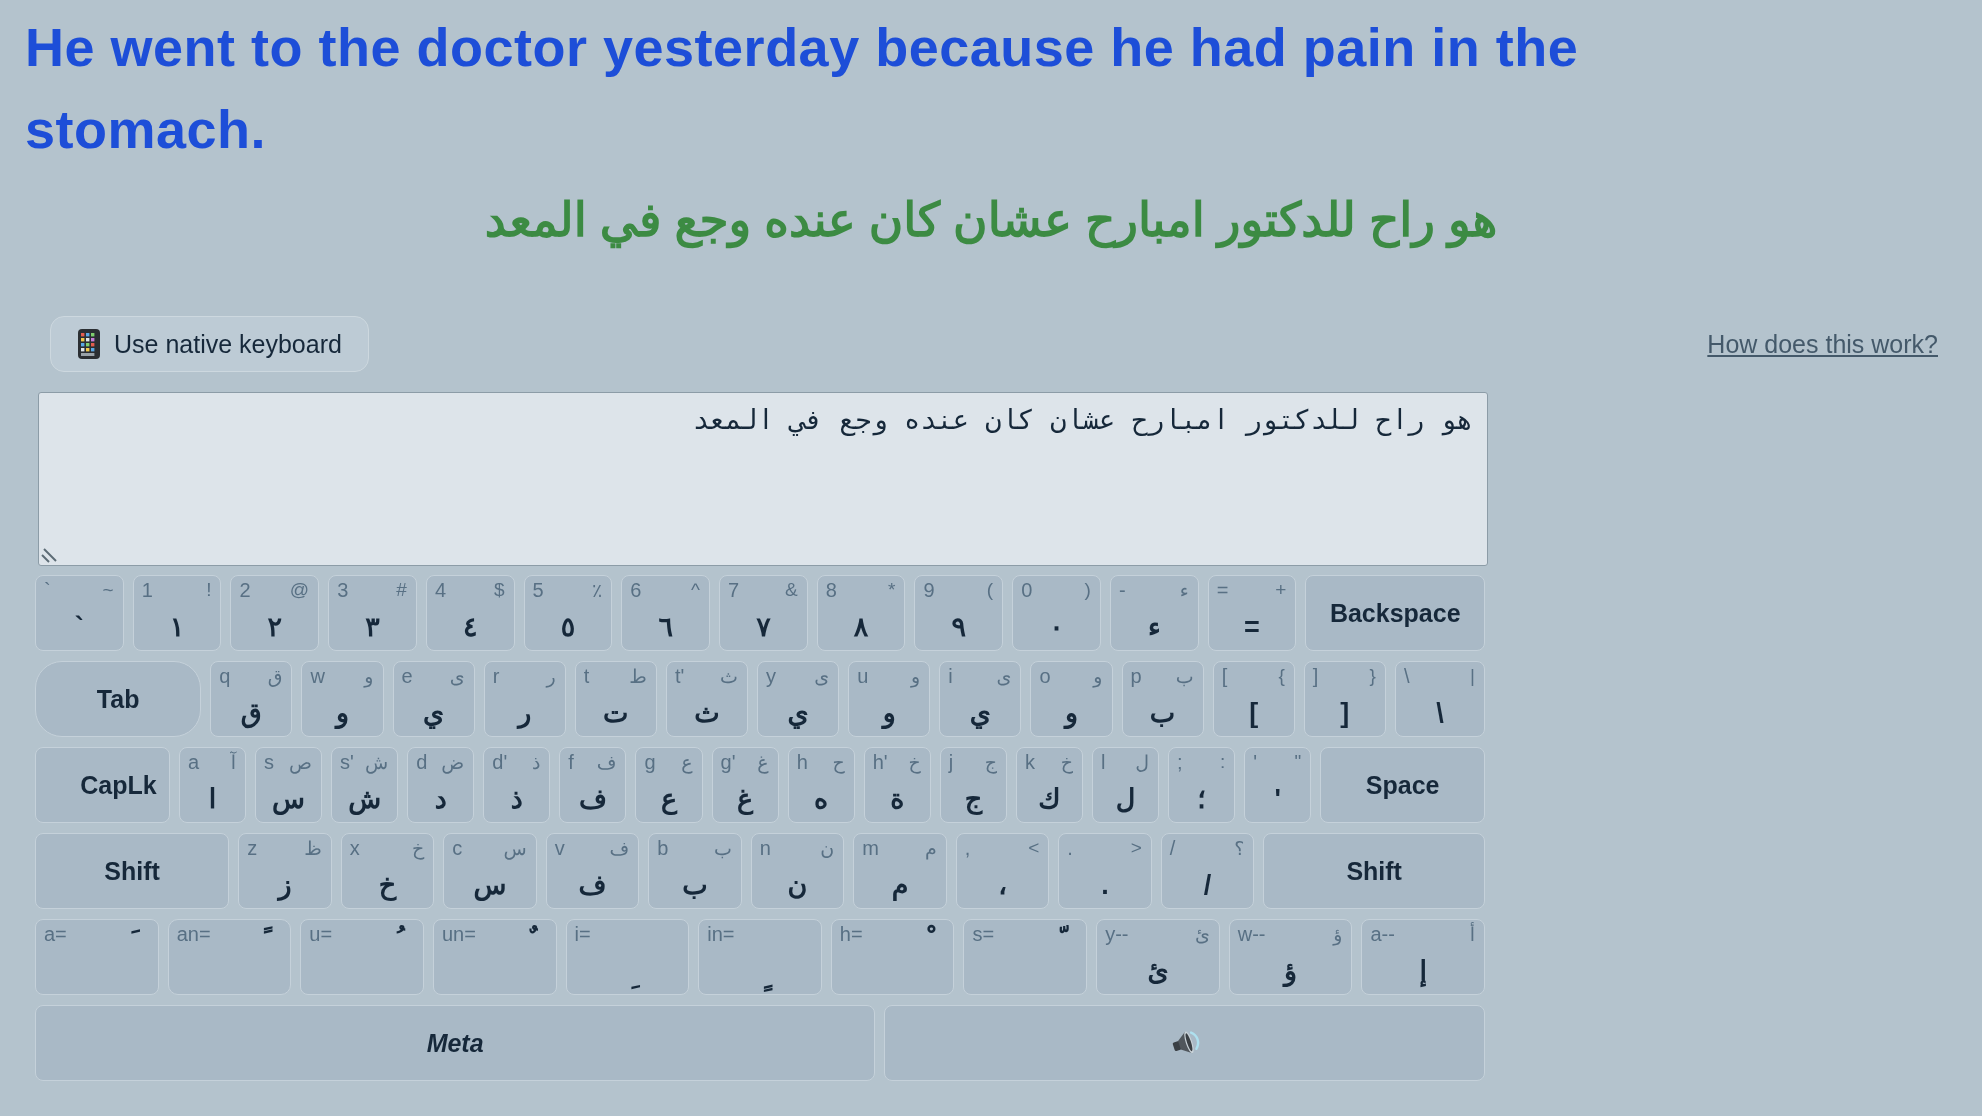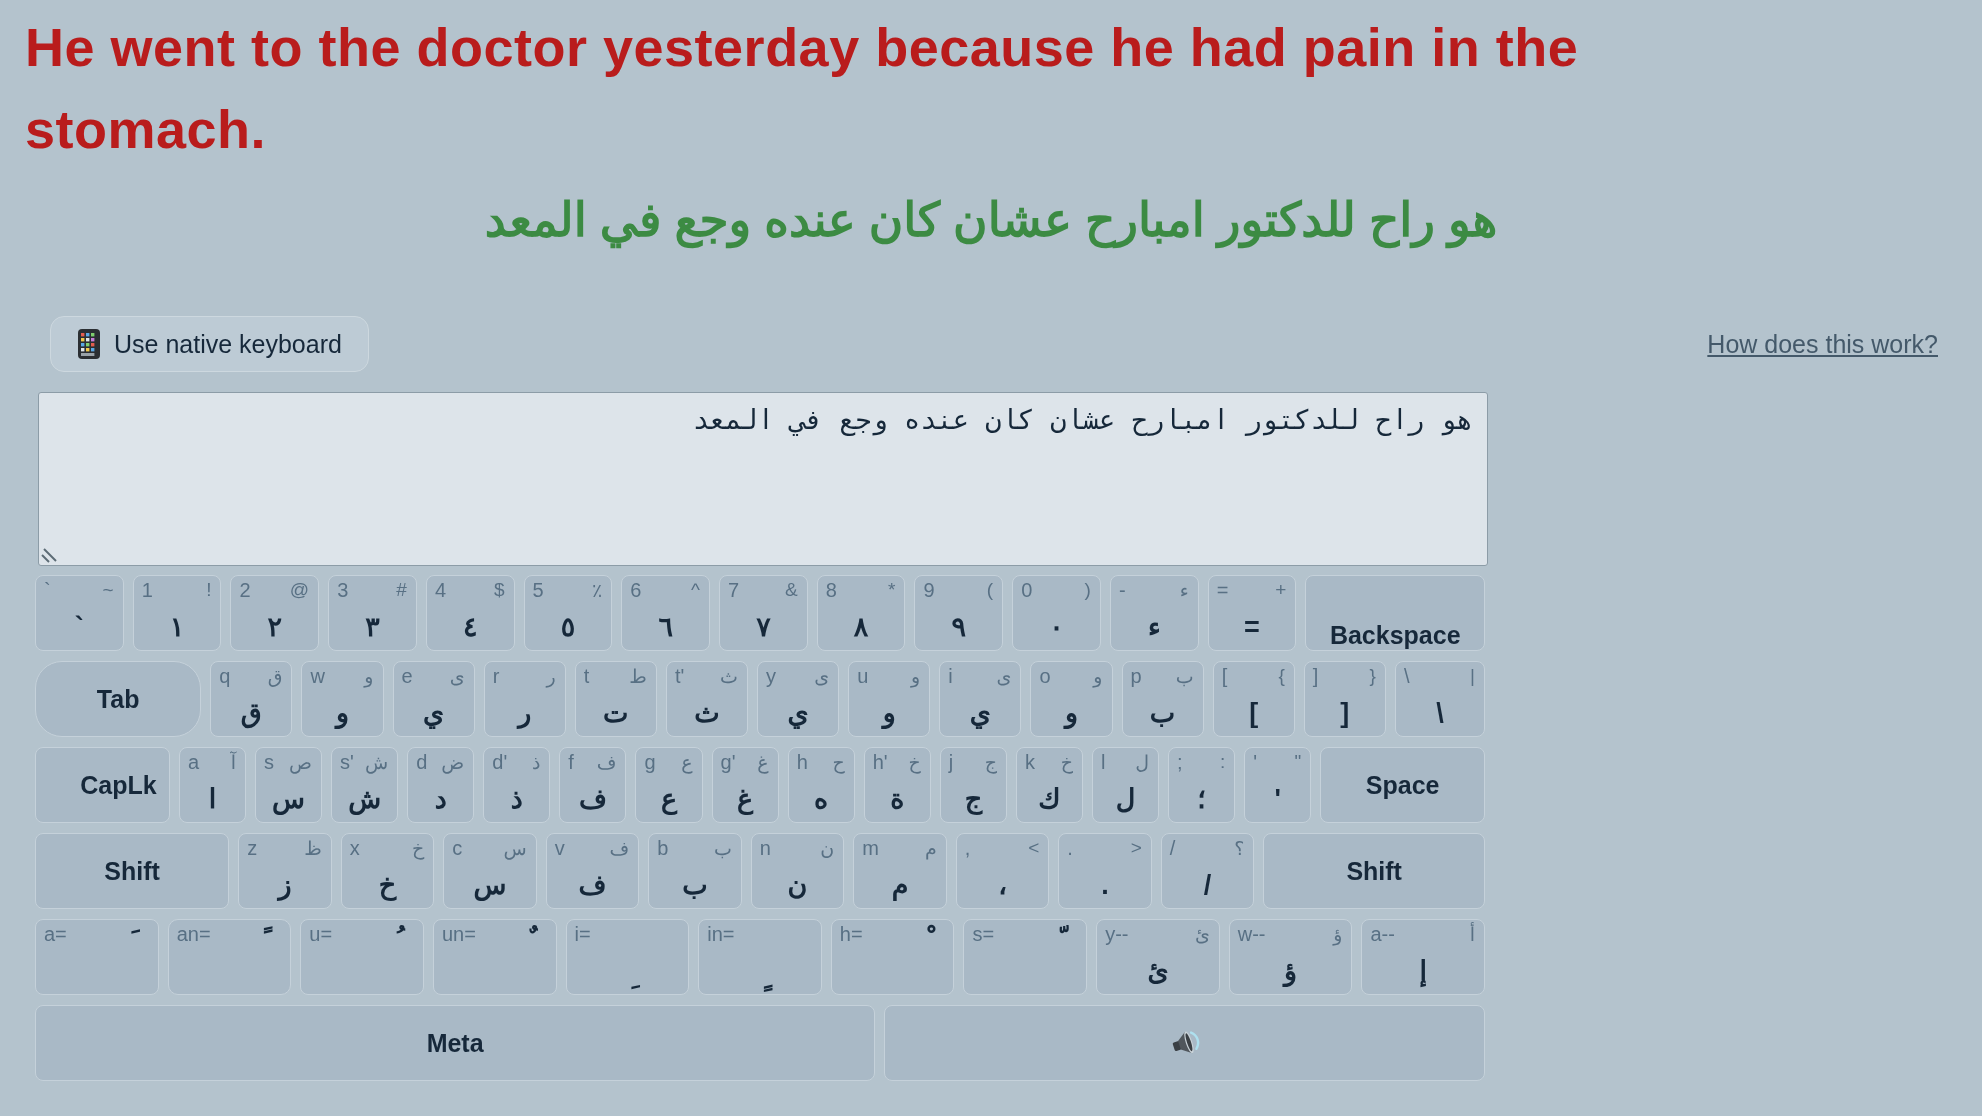--- a/index.html
+++ b/index.html
@@ -3,21 +3,21 @@
 <meta charset="utf-8">
 <style>
   html,body{margin:0;padding:0;}
   body{
     width:1982px;height:1116px;position:relative;overflow:hidden;
     background:#b4c3cd;color:#16283a;
     font-family:"Liberation Sans",sans-serif;
   }
   .page-title{
     position:absolute;left:25px;top:6px;width:1700px;
-    font-size:54px;font-weight:700;line-height:1.52;color:#b91c1c;letter-spacing:.5px;
+    font-size:54px;font-weight:700;line-height:1.52;color:#1d4ed8;letter-spacing:.5px;
   }
   .answer-text{
     position:absolute;top:192px;left:0;width:100%;text-align:center;direction:rtl;
     font-size:47px;font-weight:700;color:#3c8b43;
   }
   .native-btn{
     position:absolute;left:50px;top:316px;height:56px;padding:0 26px;
     display:flex;align-items:center;gap:13px;box-sizing:border-box;
     background:#bdcbd5;border:1px solid #cdd8df;border-radius:14px;
     font-size:25px;color:#16283a;cursor:pointer;
@@ -147,21 +147,21 @@
       <div class="key" style="flex-grow: 1;">
         <span class="k-latin">-</span>
         <span class="k-shift">ء</span>
         <span class="k-main">ء</span>
       </div>
       <div class="key" style="flex-grow: 1;">
         <span class="k-latin">=</span>
         <span class="k-shift">+</span>
         <span class="k-main">=</span>
       </div>
-      <div class="key special" style="flex-grow: 2.05; align-items: flex-end;">
+      <div class="key special" style="flex-grow: 2.05;">
         <span class="">Backspace</span>
       </div>
     </div>
     <div class="krow">
       <div class="key special" style="flex-grow: 2.05; border-radius: 27px;">
         <span class="">Tab</span>
       </div>
       <div class="key" style="flex-grow: 1;">
         <span class="k-latin">q</span>
         <span class="k-shift">ق</span>
@@ -417,21 +417,21 @@
         <span class="k-shift">ؤ</span>
         <span class="k-main">ؤ</span>
       </div>
       <div class="key" style="flex-grow: 1;">
         <span class="k-latin">a--</span>
         <span class="k-shift">أ</span>
         <span class="k-main">إ</span>
       </div>
     </div>
     <div class="krow">
-      <div class="key special" style="flex-grow: 1.4;">
+      <div class="key special" style="flex-grow: 1.4; font-style: italic;">
         <span class="">Meta</span>
       </div>
       <div class="key special" style="flex-grow: 1;">
         <svg width="34" height="34" viewBox="0 0 34 34">
           <g transform="rotate(-18 17 17)">
             <rect x="5" y="13" width="7" height="9" rx="1.5" fill="#3a3f44"></rect>
             <polygon points="11,13 21,6 21,29 11,22" fill="#50565c"></polygon>
             <ellipse cx="21" cy="17.5" rx="3.2" ry="11.5" fill="#c9d2d8"></ellipse>
             <ellipse cx="21" cy="17.5" rx="2" ry="9.5" fill="#3a3f44"></ellipse>
             <path d="M26 9 A 11 11 0 0 1 26 26" fill="none" stroke="#aee0ef" stroke-width="2.4" stroke-linecap="round"></path>

